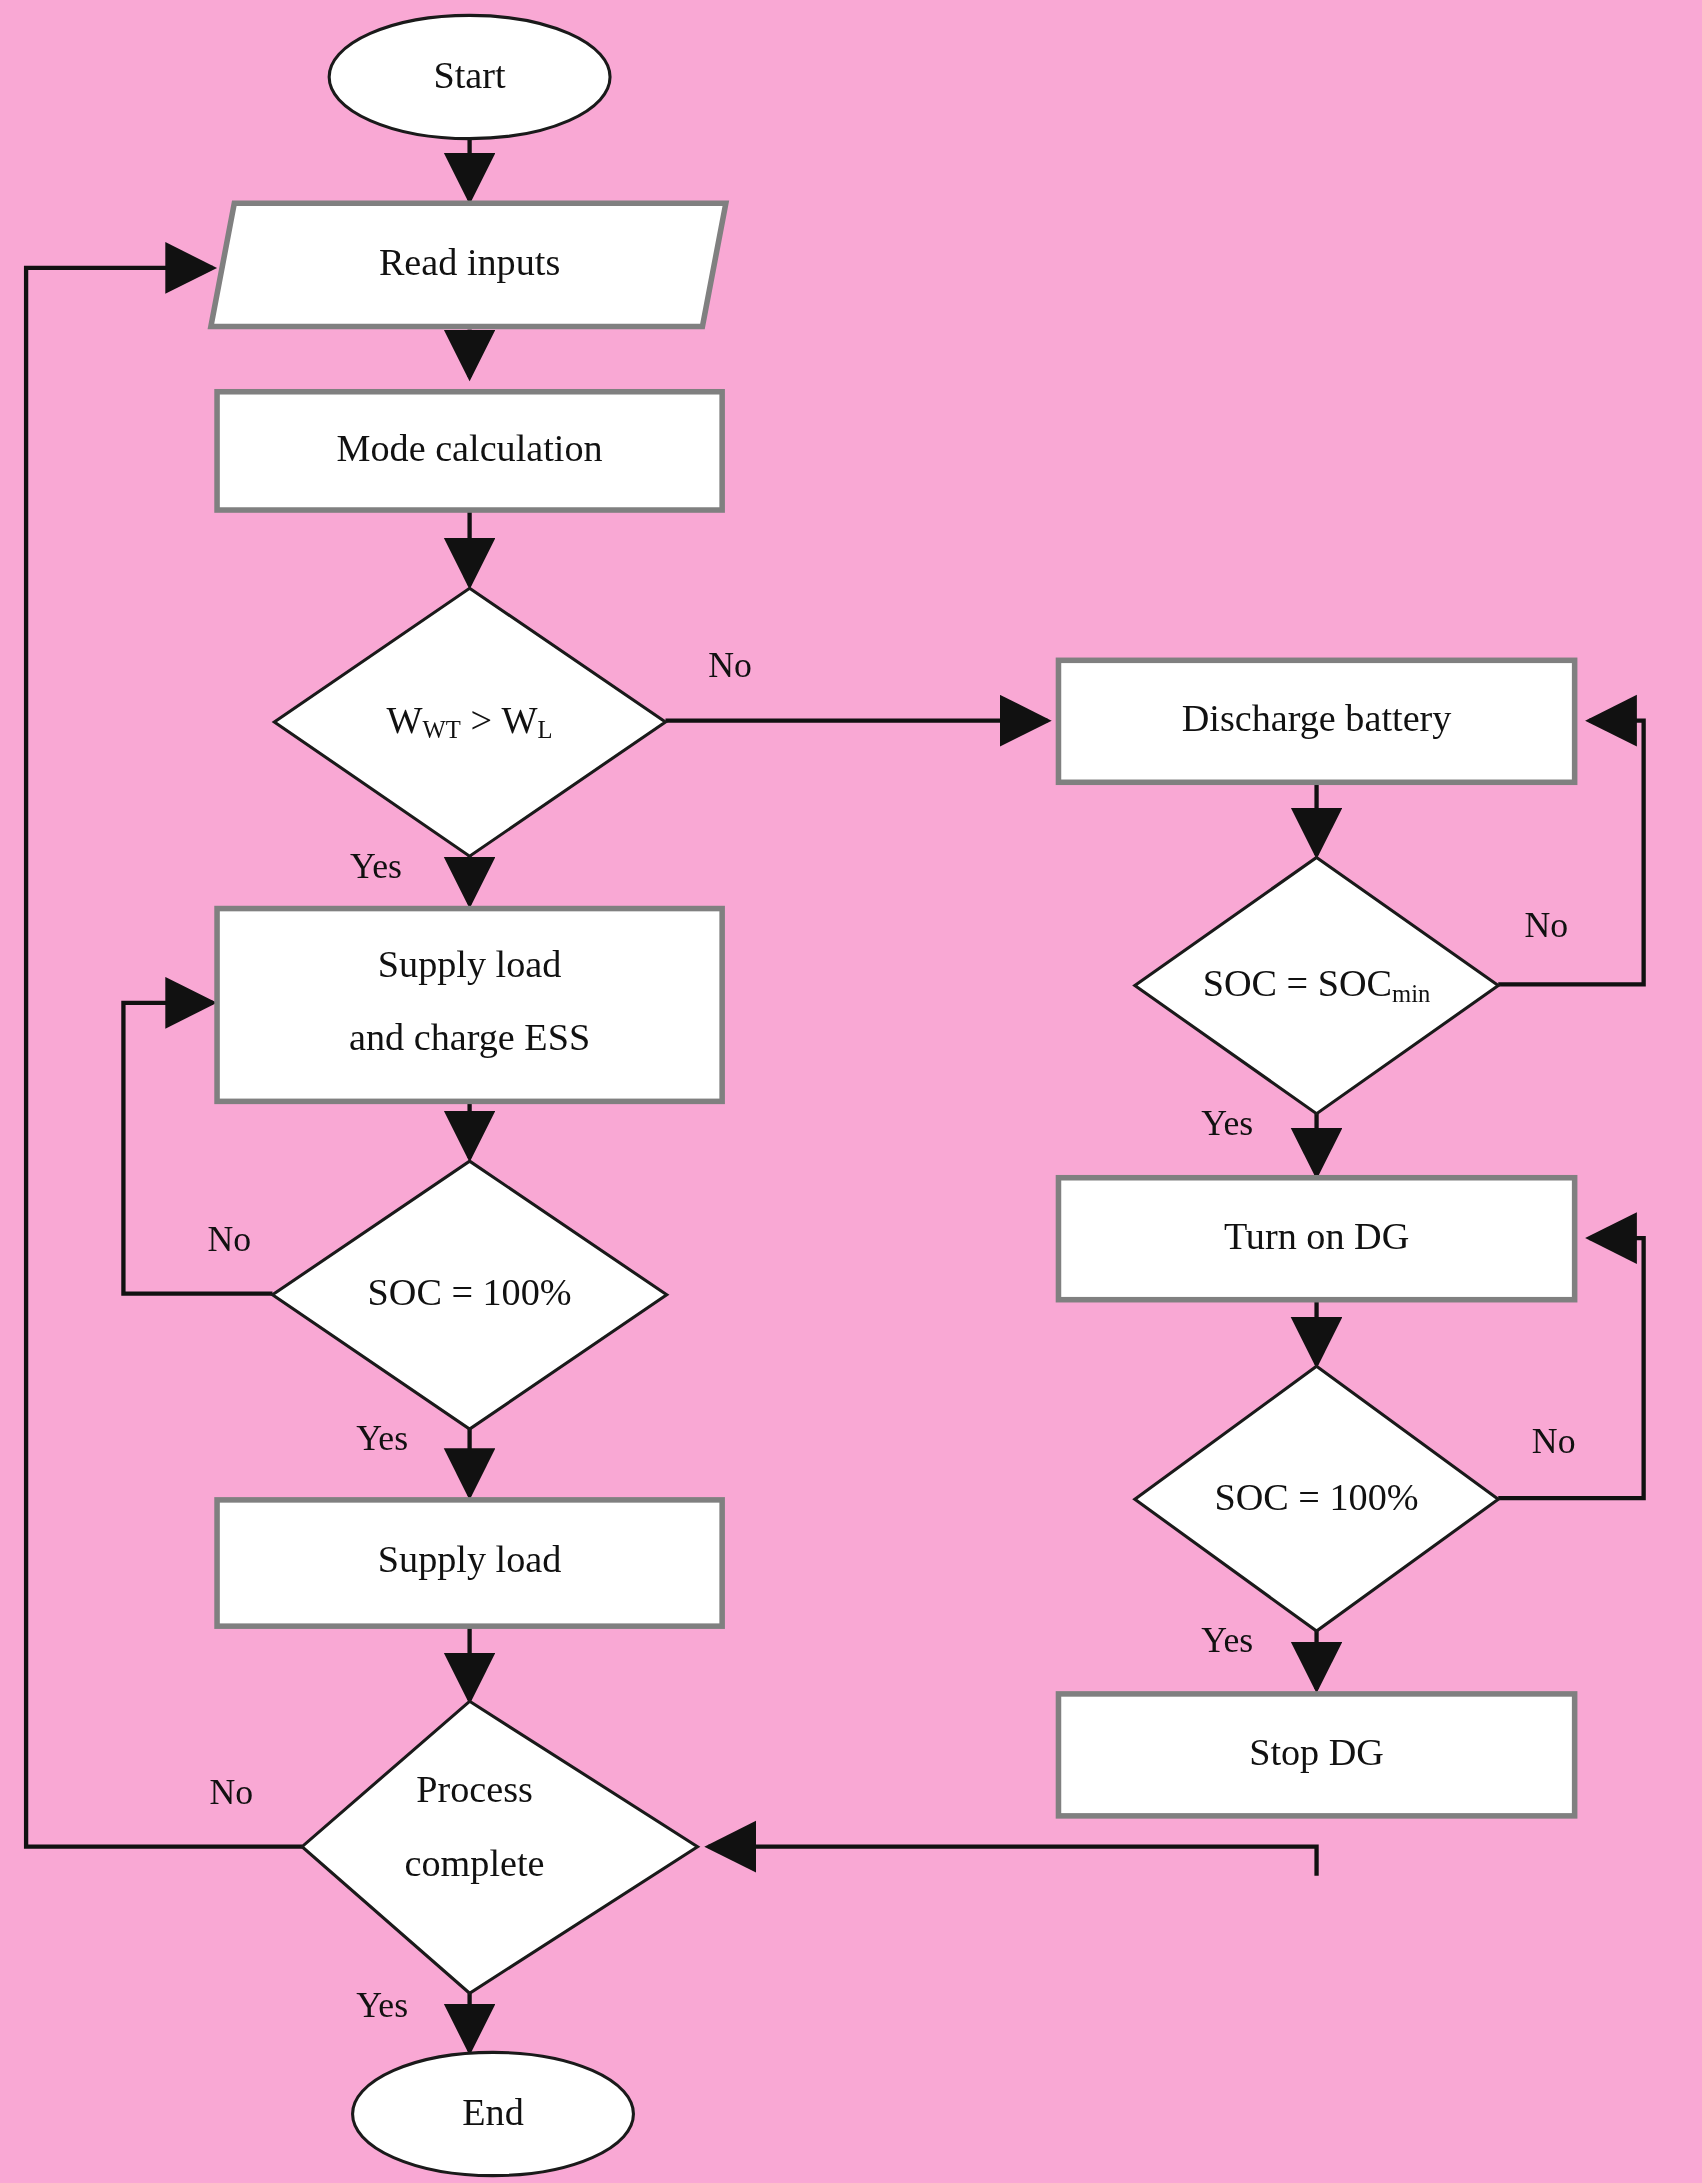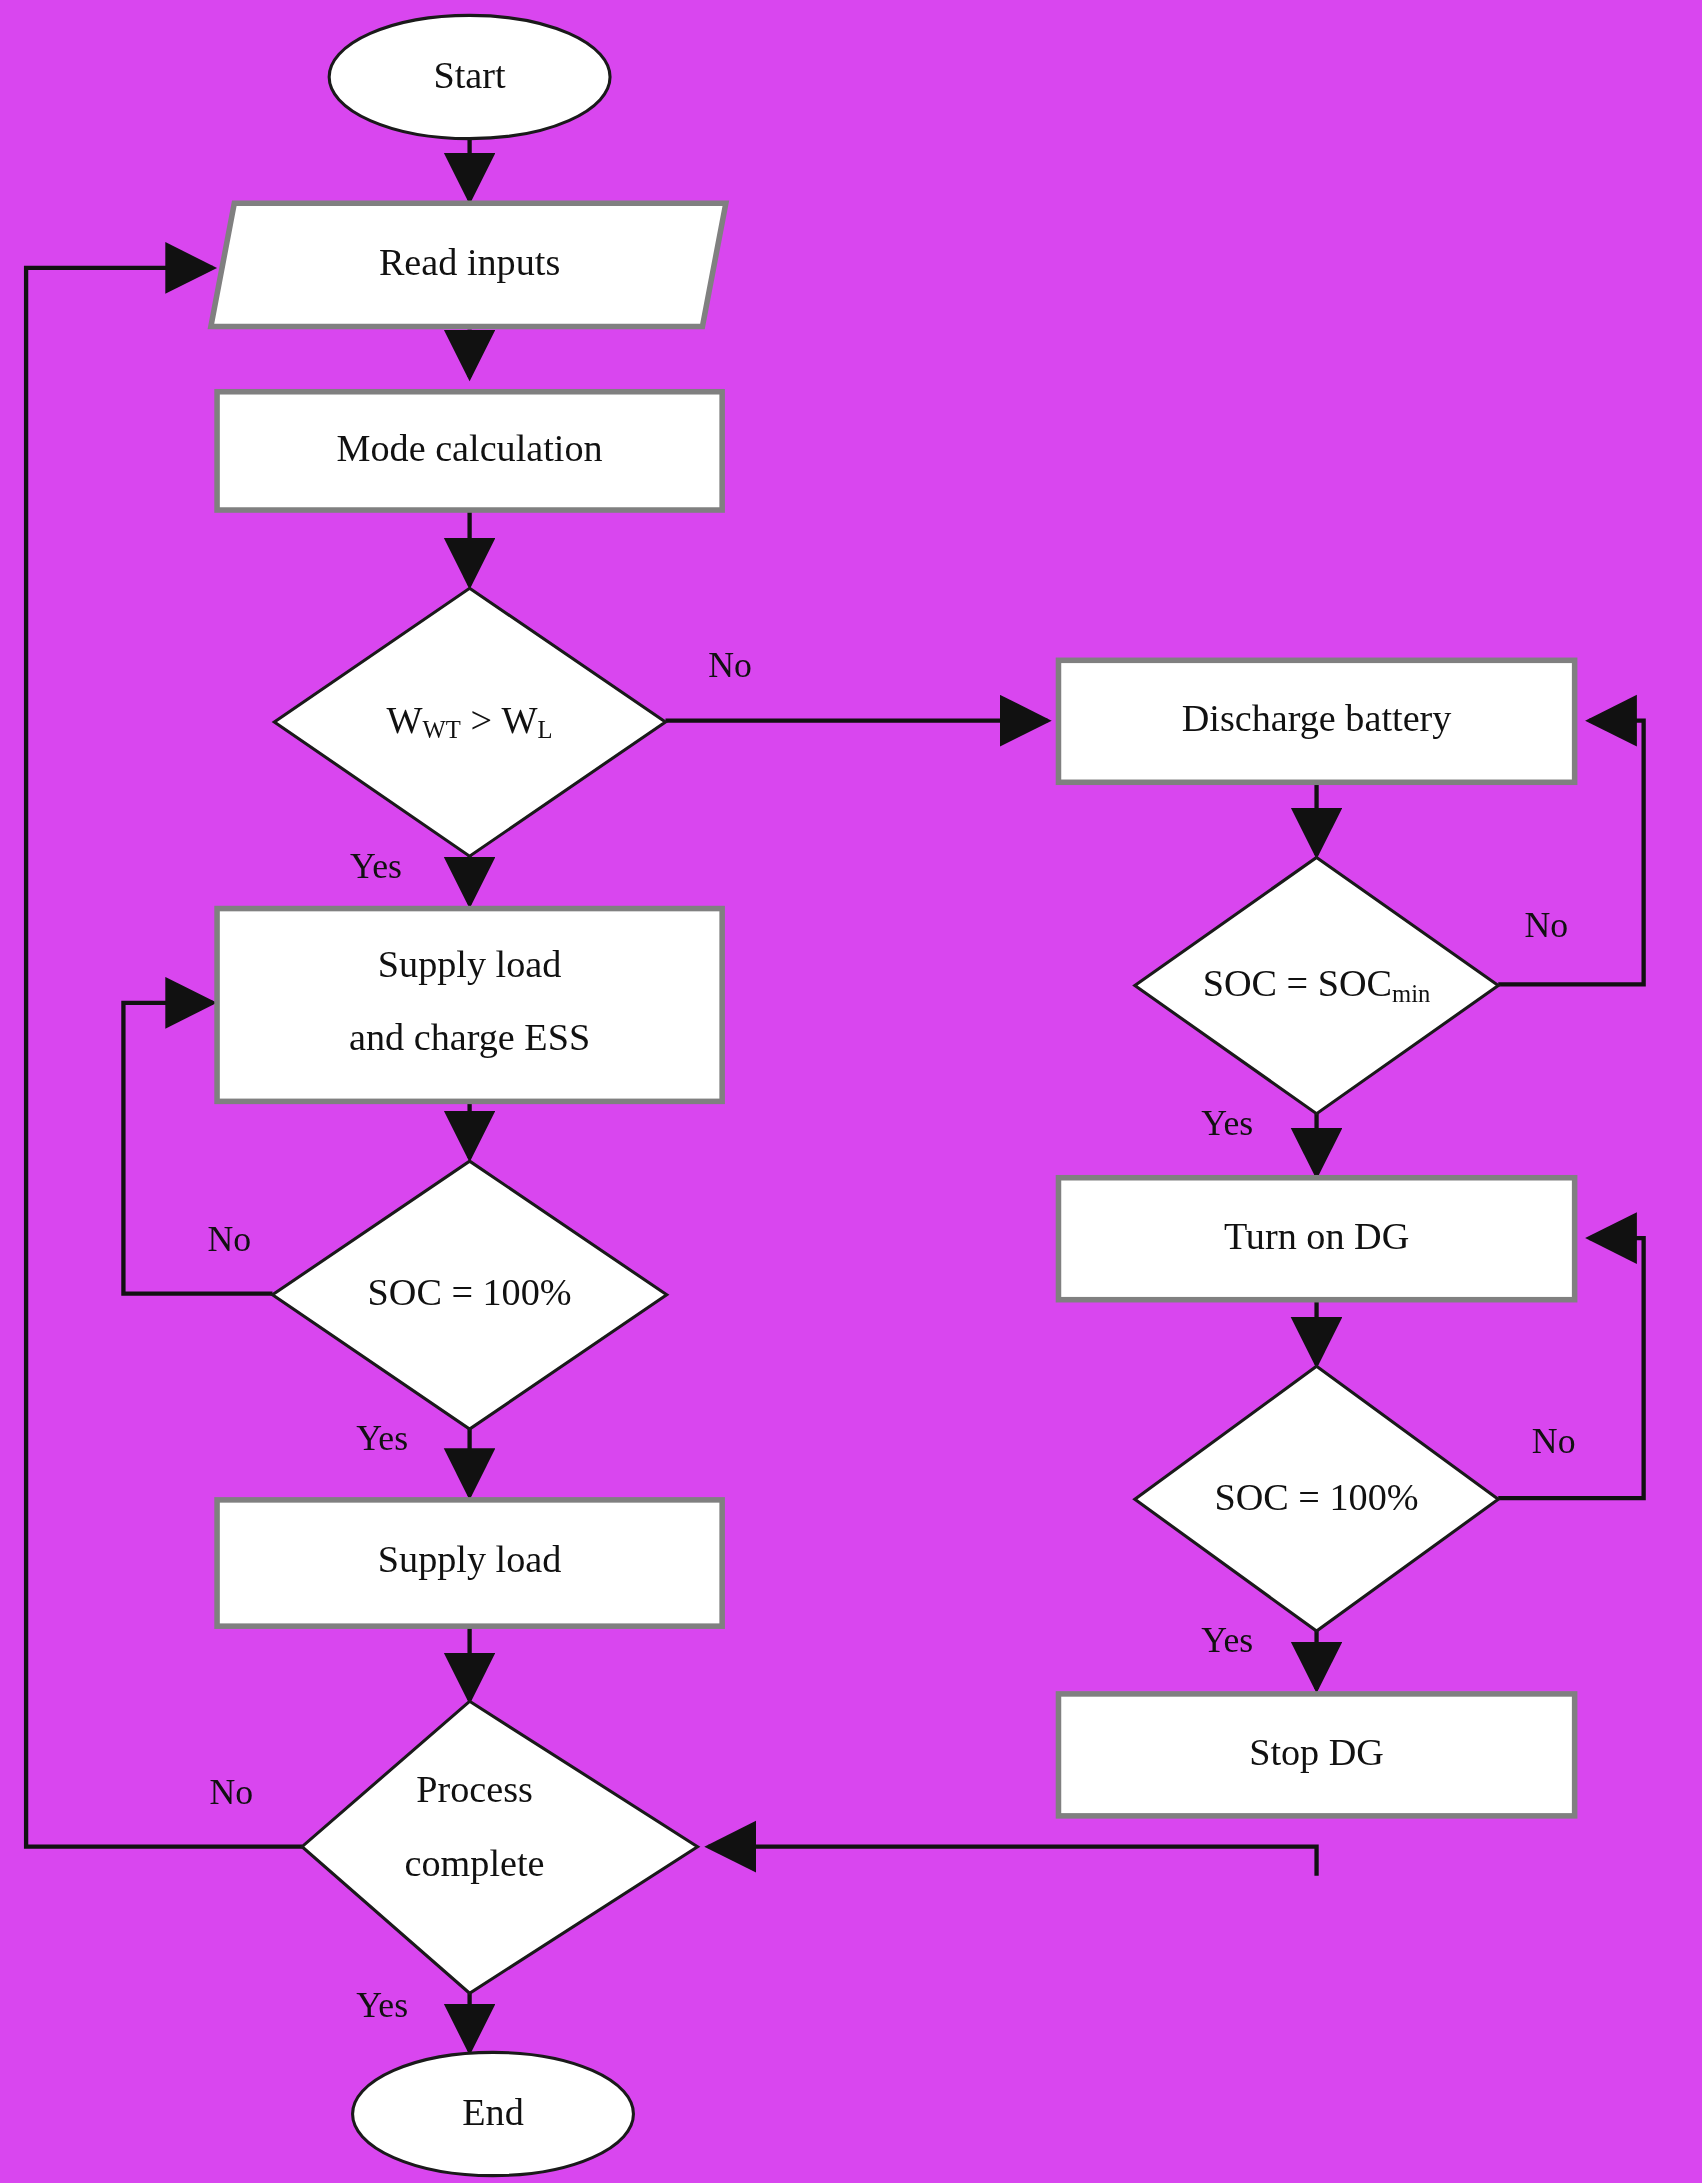--- a/index.html
+++ b/index.html
@@ -1,17 +1,17 @@
 <!DOCTYPE html>
 <html style="font-size:10px"><head>
 <meta charset="utf-8">
 <style>
   html,body{margin:0;padding:0;background:#ffffff;}
   body{font-family:"Liberation Serif", serif;}
-  #stage{position:relative;width:1703px;height:2183px;background:#d946ef;overflow:hidden;}
+  #stage{position:relative;width:1703px;height:2183px;background:#f9a8d4;overflow:hidden;}
   svg{display:block;}
   .shape-stroke{fill:#ffffff;stroke:#808080;stroke-width:9;}
   .shape-stroke-thin{fill:#ffffff;stroke:#1a1a1a;stroke-width:5;}
   .conn{stroke:#111111;stroke-width:7;fill:none;}
   .nodetext{font-family:"Liberation Serif", serif;fill:#111111;text-anchor:middle;dominant-baseline:middle;}
   .t-node{font-size:62px;}
   .t-term{font-size:62px;}
   .t-label{font-size:58px;}
   .t-sub{font-size:40px;}
 </style>

